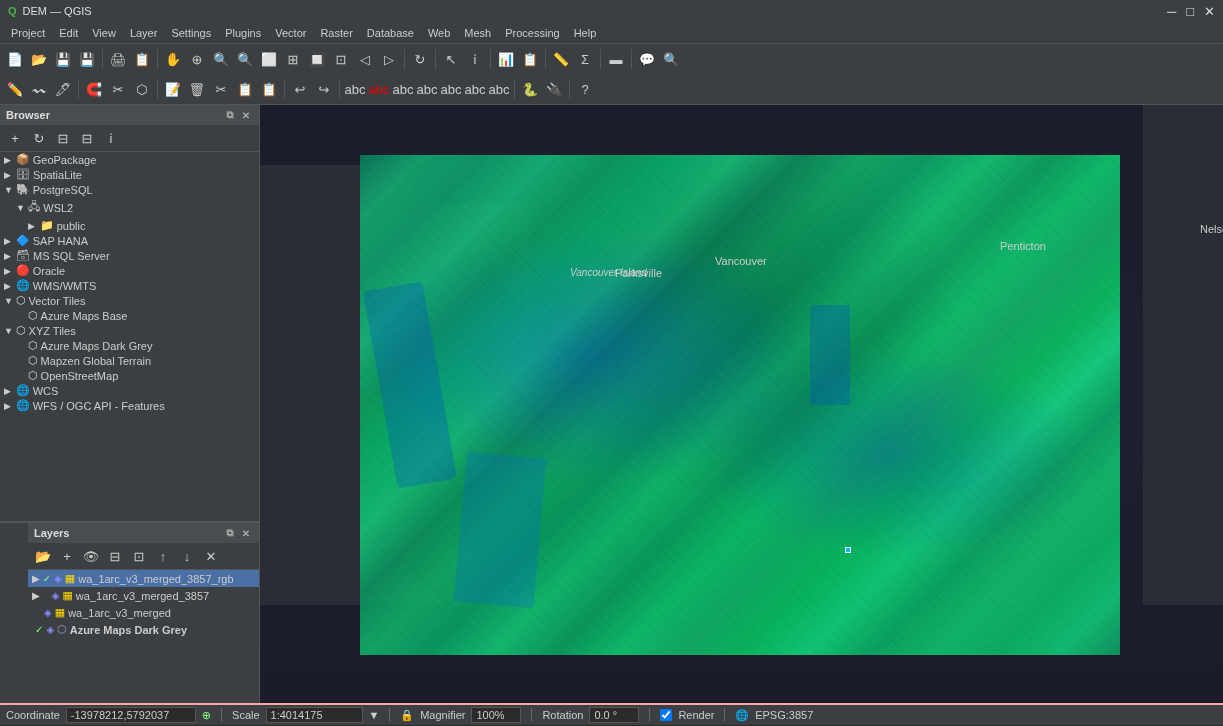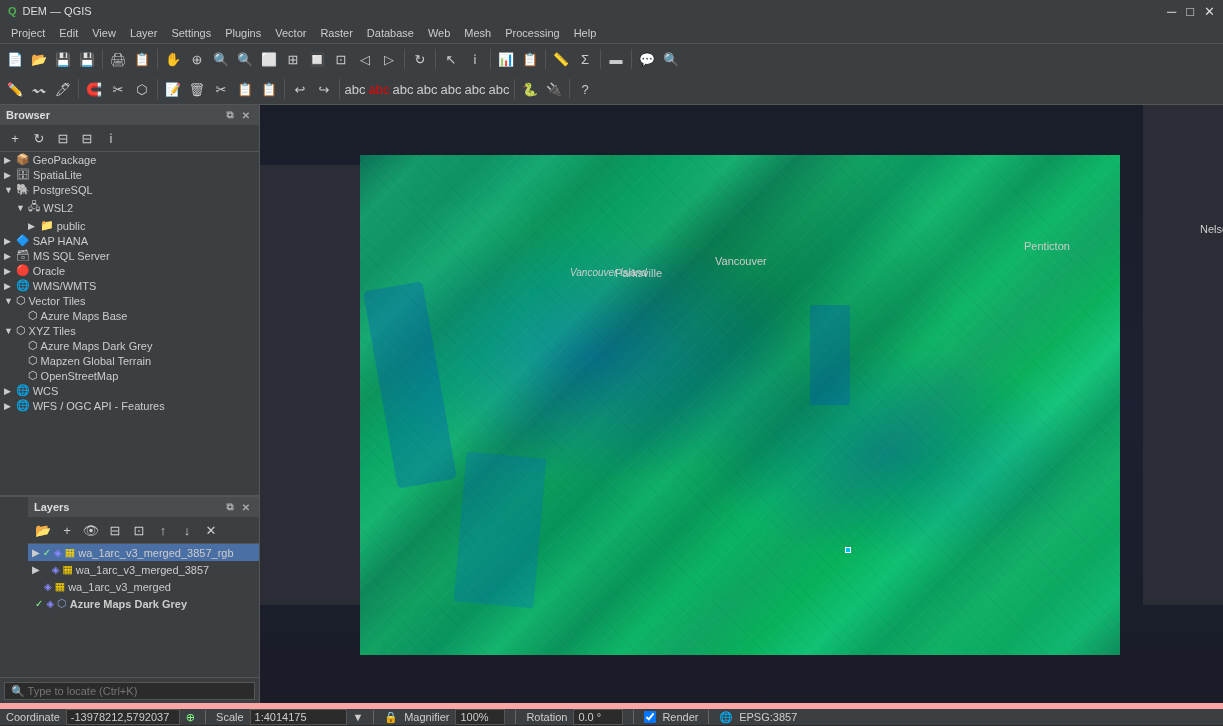--- a/index.html
+++ b/index.html
@@ -85,21 +85,21 @@
         radial-gradient(ellipse at 50% 30%, rgba(0,100,60,0.5) 0%, transparent 40%),
         radial-gradient(ellipse at 20% 70%, rgba(0,150,80,0.4) 0%, transparent 35%),
         radial-gradient(ellipse at 80% 20%, rgba(20,180,100,0.3) 0%, transparent 30%),
         radial-gradient(ellipse at 60% 80%, rgba(0,180,90,0.4) 0%, transparent 35%);
     }
 
     
     .map-label { position: absolute; color: #ccc; font-size: 11px; font-weight: 500; pointer-events: none; }
 
     
-    #statusbar { height: 22px; background: #3c3f41; border-top: 6px solid #fca5a5; display: flex; align-items: center; padding: 0 6px; gap: 6px; font-size: 11px; color: #ccc; }
+    #statusbar { height: 22px; background: #3c3f41; border-top: 2px solid #fca5a5; display: flex; align-items: center; padding: 0 6px; gap: 6px; font-size: 11px; color: #ccc; }
     .status-sep { width: 1px; height: 14px; background: #666; margin: 0 4px; }
     .status-input { background: #2b2b2b; border: 1px solid #555; color: #ccc; padding: 1px 4px; font-size: 11px; width: 97px; }
     .status-input-sm { background: #2b2b2b; border: 1px solid #555; color: #ccc; padding: 1px 4px; font-size: 11px; width: 50px; }
 
     .panel-close-btn { font-size: 10px; cursor: pointer; color: #aaa; width: 14px; height: 14px; display: flex; align-items: center; justify-content: center; }
     .panel-float-btn { font-size: 10px; cursor: pointer; color: #aaa; width: 14px; height: 14px; display: flex; align-items: center; justify-content: center; }
   </style>
 </head>
 <body>
 
@@ -352,23 +352,20 @@
         <div class="layer-item">
           <span style="font-size:10px;"> </span>
           <span style="font-size:10px;color:#8f8;">✓</span>
           <span style="color:#88f;font-size:10px;">◈</span>
           <span style="color:#89c;font-size:11px;">⬡</span>
           <span style="font-weight:bold;">Azure Maps Dark Grey</span>
         </div>
       </div>
     </div>
 
-    <div id="locator-bar">
-      <input type="text" id="locator-input" placeholder="🔍 Type to locate (Ctrl+K)" style="flex: 1 1 0%; background: rgb(43, 43, 43); border: 1px solid rgb(85, 85, 85); color: rgb(204, 204, 204); padding: 2px 6px; font-size: 11px; outline: none;">
-    </div>
 
   </div>
 
   <div id="map-container">
     <div id="map-bg"></div>
 
     <div style="position:absolute;inset:0;background:linear-gradient(180deg,#1a1e2a 0%,#1c2030 50%,#1a1c28 100%);"></div>
 
     <div style="position:absolute;left:0;top:60px;width:150px;height:200px;background:#2a2d35;border-radius:0 20px 30px 0;"></div>
     <div style="position:absolute;left:0;top:100px;width:270px;height:400px;background:#2a2d35;"></div>
@@ -380,34 +377,34 @@
     <div style="position:absolute;left:100px;top:50px;width:760px;height:500px;
       background-image: repeating-linear-gradient(45deg, transparent, transparent 8px, rgba(0,0,0,0.03) 8px, rgba(0,0,0,0.03) 9px),
                         repeating-linear-gradient(-45deg, transparent, transparent 12px, rgba(255,255,255,0.02) 12px, rgba(255,255,255,0.02) 13px);
       "></div>
 
     <div style="position:absolute;left:120px;top:180px;width:60px;height:200px;background:rgba(0,80,200,0.3);border-radius:5px;transform:rotate(-10deg);"></div>
     <div style="position:absolute;left:200px;top:350px;width:80px;height:150px;background:rgba(0,100,220,0.25);border-radius:3px;transform:rotate(5deg);"></div>
     <div style="position:absolute;left:550px;top:200px;width:40px;height:100px;background:rgba(0,80,200,0.3);border-radius:3px;"></div>
 
     <div class="map-label" style="left:455px;top:150px;">Vancouver</div>
-    <div class="map-label" style="left:740px;top:135px;margin-left:24px;">Penticton</div>
+    <div class="map-label" style="left:740px;top:135px;">Penticton</div>
     <div class="map-label" style="left:940px;top:118px;">Nelson</div>
 
     <div class="map-label" style="left:355px;top:135px;margin-top:27px;">Parksville</div>
     <div class="map-label" style="left:310px;top:162px;font-style:italic;font-size:10px;">Vancouver Island</div>
 
     <div style="position:absolute;left:585px;top:442px;width:6px;height:6px;background:#00bfff;border-radius:50;border:1px solid #fff;"></div>
 
   </div>
 </div>
 
 <div id="statusbar">
   <span>Coordinate</span>
-  <input type="text" class="status-input" style="width: 114px;" value="-13978212,5792037">
+  <input type="text" class="status-input" style="width: 130px;" value="-13978212,5792037">
   <span style="color:#8f8;">⊕</span>
   <div class="status-sep"></div>
   <span>Scale</span>
   <input type="text" class="status-input" value="1:4014175" style="">
   <span style="cursor:pointer;">▼</span>
   <div class="status-sep"></div>
   <span>🔒</span>
   <span>Magnifier</span>
   <input type="text" class="status-input-sm" value="100%" style="">
   <div class="status-sep"></div>

